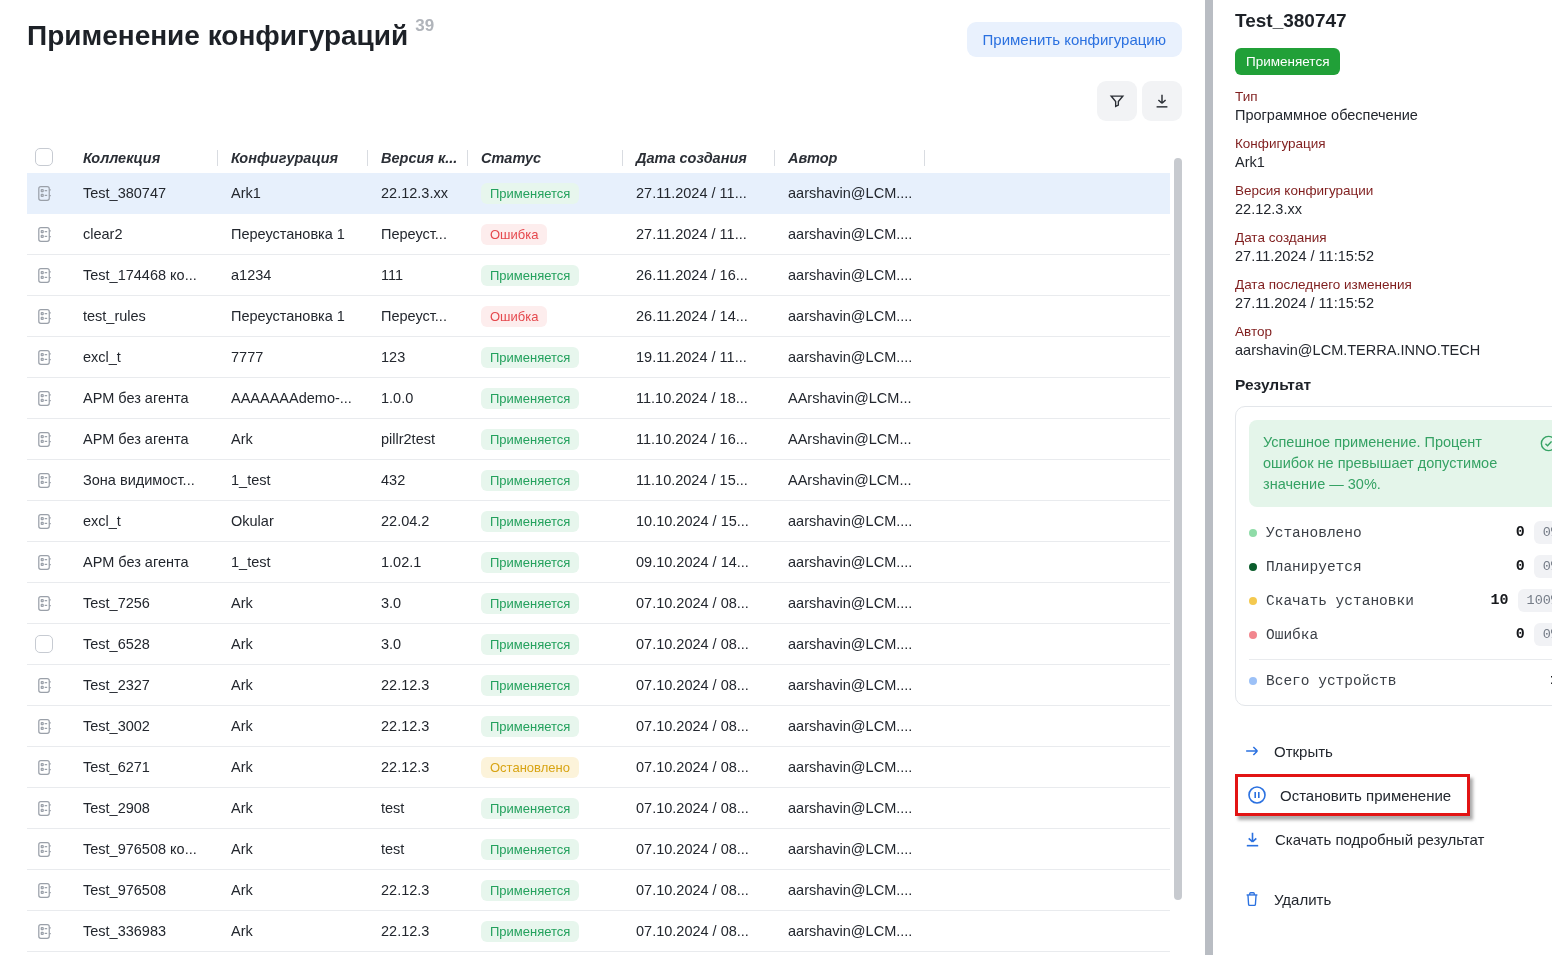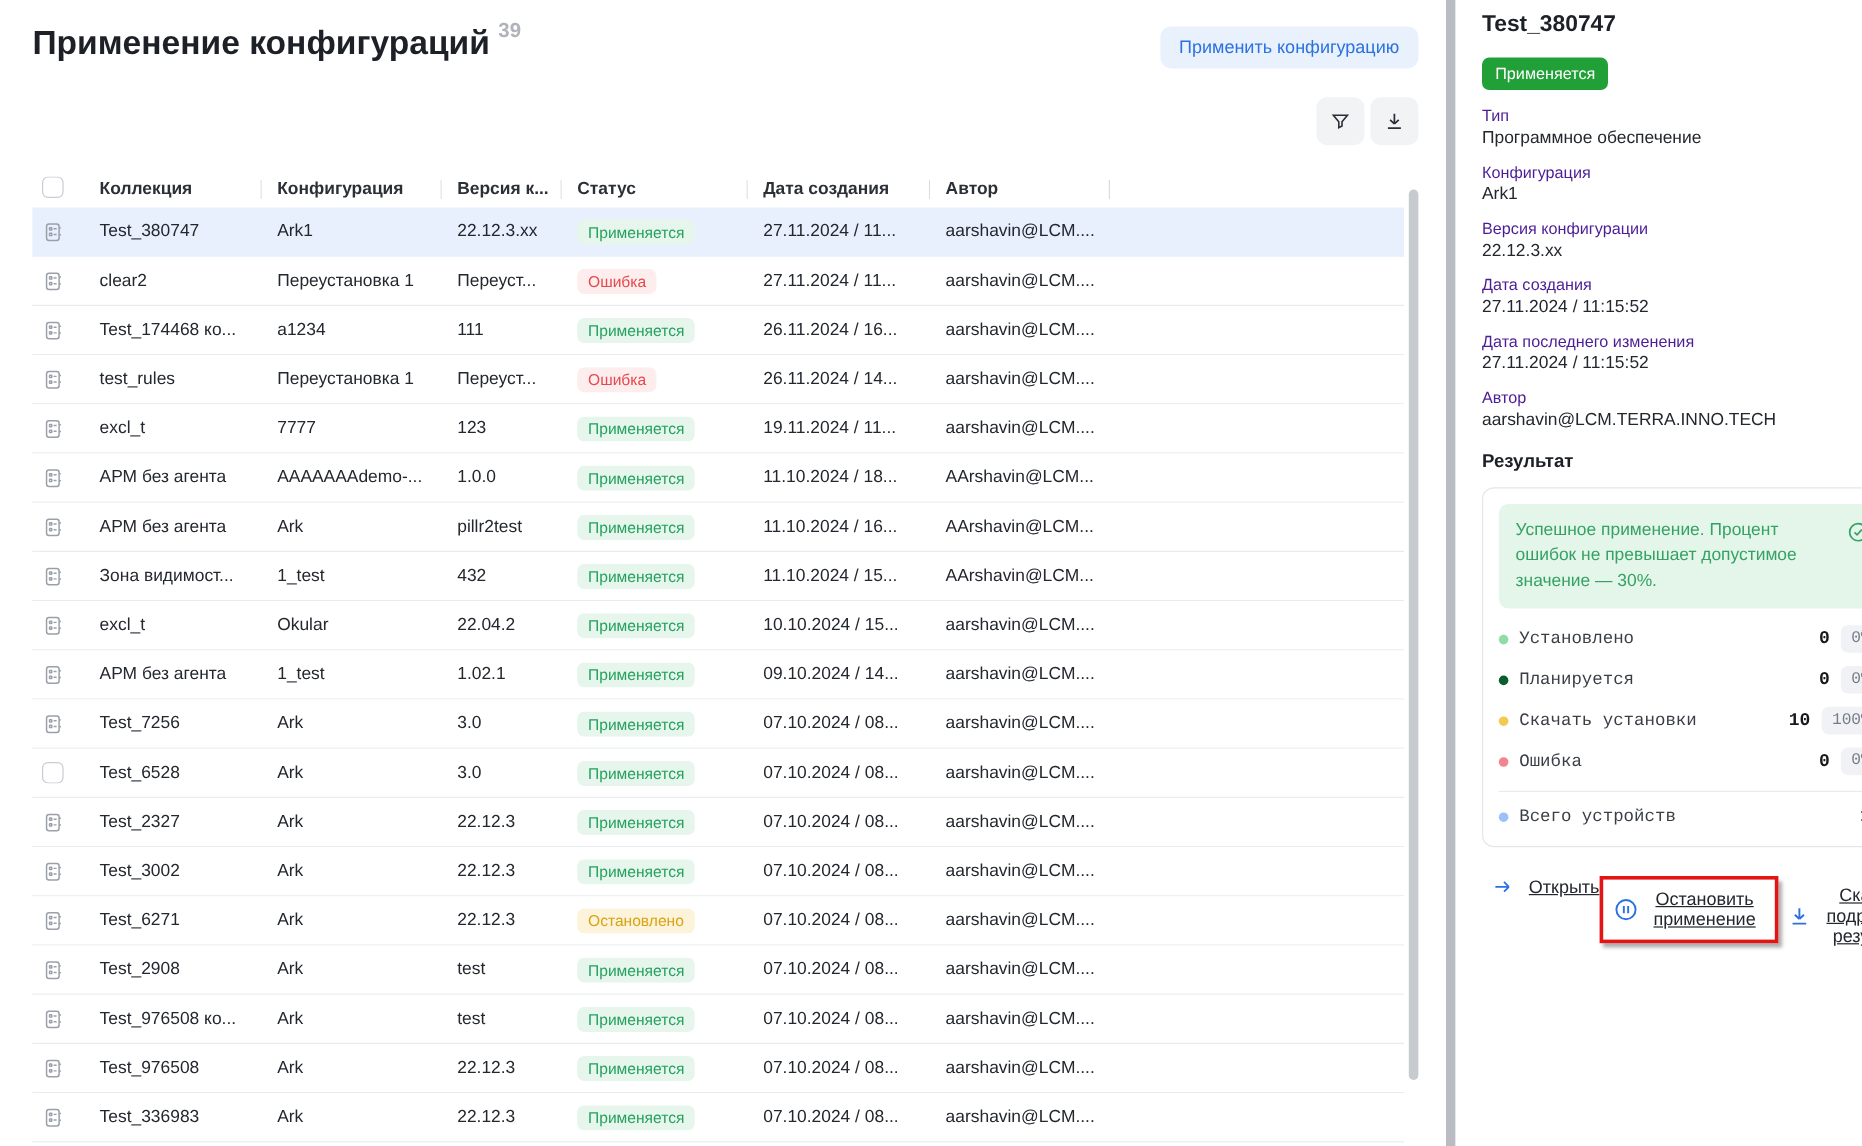--- a/index.html
+++ b/index.html
@@ -15,21 +15,21 @@
     border:none; border-radius:9px; padding:9px 16px; font-size:15px; cursor:pointer;
     font-family:"Liberation Sans", sans-serif; }
   .icon-btns { position:absolute; right:23px; top:81px; display:flex; gap:5px; }
   .icon-btn { width:40px; height:40px; border-radius:9px; background:#f2f3f5; border:none; cursor:pointer;
     display:flex; align-items:center; justify-content:center; }
   .icon-btn svg { stroke:#2a2e35; }
 
   
   .table { position:absolute; left:27px; top:143px; width:1143px; }
   .thead, .trow { display:grid; grid-template-columns:42px 148px 150px 100px 155px 152px 150px 1fr; align-items:center; }
-  .thead { height:30px; font-size:14.5px; font-weight:bold; color:#2b2f36; }
+  .thead { height:30px; font-size:14.5px; font-weight:bold; color:#2b2f36;font-style:italic; }
   .th { padding-left:14px; position:relative; white-space:nowrap; overflow:hidden; }
   .th.sep::before, .th-end::before { content:""; position:absolute; left:0; top:50%; transform:translateY(-50%);
     width:1px; height:16px; background:#d9dce1; }
   .th-end { position:relative; height:100%; }
   .trow { height:41px; border-bottom:1px solid #e9ebee; font-size:14.5px; color:#23272e; background:#fff; }
   .trow.selected { background:#e7f0fc; border-bottom-color:#e7f0fc; }
   .td { padding-left:14px; white-space:nowrap; overflow:hidden; }
   .td.lead { padding-left:8px; display:flex; align-items:center; justify-content:flex-start; }
   .checkbox { display:inline-block; width:18px; height:18px; border:1.5px solid #c7cbd2; border-radius:5px; background:#fff; }
   .badge { display:inline-block; border-radius:6px; padding:4px 9px; font-size:13px; line-height:1; }
@@ -40,21 +40,21 @@
   .table-scrollbar { position:absolute; left:1174px; top:158px; width:8px; height:742px;
     background:#c7cacf; border-radius:4px; }
   .divider-bar { position:absolute; left:1205px; top:0; width:8px; height:955px; background:#b9bdc3; }
 
   
   .panel { position:absolute; left:1213px; top:0; width:339px; height:955px; padding:10px 16px 0 22px; background:#fff; }
   .panel-title { font-size:19px; font-weight:bold; color:#1d2127; margin-bottom:16px; }
   .panel-badge { display:inline-block; background:#21a038; color:#fff; border-radius:6px;
     padding:6px 11px; font-size:13.5px; margin-bottom:14px; }
   .field { margin-bottom:13px; }
-  .field-label { font-size:13.5px; color:#4c1d95; margin-bottom:3px; }
+  .field-label { font-size:13.5px; color:#7f1d1d; margin-bottom:3px; }
   .field-value { font-size:14.5px; color:#23272e; }
   .result-heading { font-size:15.5px; font-weight:bold; color:#1d2127; margin:18px 0 12px; }
 
   .result-card { border:1px solid #e3e6ea; border-radius:10px; padding:13px 13px 14px; width:347px; }
   .result-msg { background:#e4f5ea; border-radius:8px; padding:12px 10px 12px 14px; display:flex; gap:8px;
     color:#35a264; font-size:14.5px; line-height:1.45; margin-bottom:14px; }
   .result-msg-text { flex:1; }
   .stat-row { display:flex; align-items:center; margin-bottom:11px; font-size:14.5px;font-family:Liberation Mono, monospace; }
   .dot { width:8px; height:8px; border-radius:50%; margin-right:9px; flex:0 0 auto; }
   .dot.installed { background:#8fdca8; }
@@ -62,21 +62,21 @@
   .dot.waiting { background:#f4c94f; }
   .dot.err { background:#f2868e; }
   .dot.total { background:#9cc1f7; }
   .stat-label { flex:1; color:#3a3f46; }
   .stat-value { font-weight:bold; color:#16181c; min-width:24px; text-align:right; font-size:15px; }
   .stat-chip { background:#f1f2f5; color:#757c87; border-radius:6px; padding:4px 9px;
     font-size:13.5px; margin-left:9px; text-align:center; min-width:26px; }
   .card-divider { border-top:1px solid #e9ebee; margin:13px 0 12px; }
   .total-row { margin-bottom:2px; }
 
-  .actions { margin-top:24px; display:flex; flex-direction:row; align-items:flex-start;text-decoration:underline; }
+  .actions { margin-top:36px; display:flex; flex-direction:column; align-items:flex-start; }
   .action { display:flex; align-items:center; gap:13px; font-size:15px; color:#23272e; cursor:pointer; background:none; border:none;
     font-family:"Liberation Sans", sans-serif; padding:0; }
   .action svg { stroke:#2b71e0; flex:0 0 auto; }
   .action-open { margin-left:8px; margin-bottom:14px; }
   .stop-highlight { border:3px solid #e21414; box-shadow:3px 4px 3px rgba(90,90,90,.5);
     padding:8px 16px 8px 9px; background:#fff; margin-bottom:6px; }
   .action-download { margin-left:8px; margin-top:8px; }
   .action-delete { margin-left:8px; margin-top:41px; }
 </style>
 </head>

